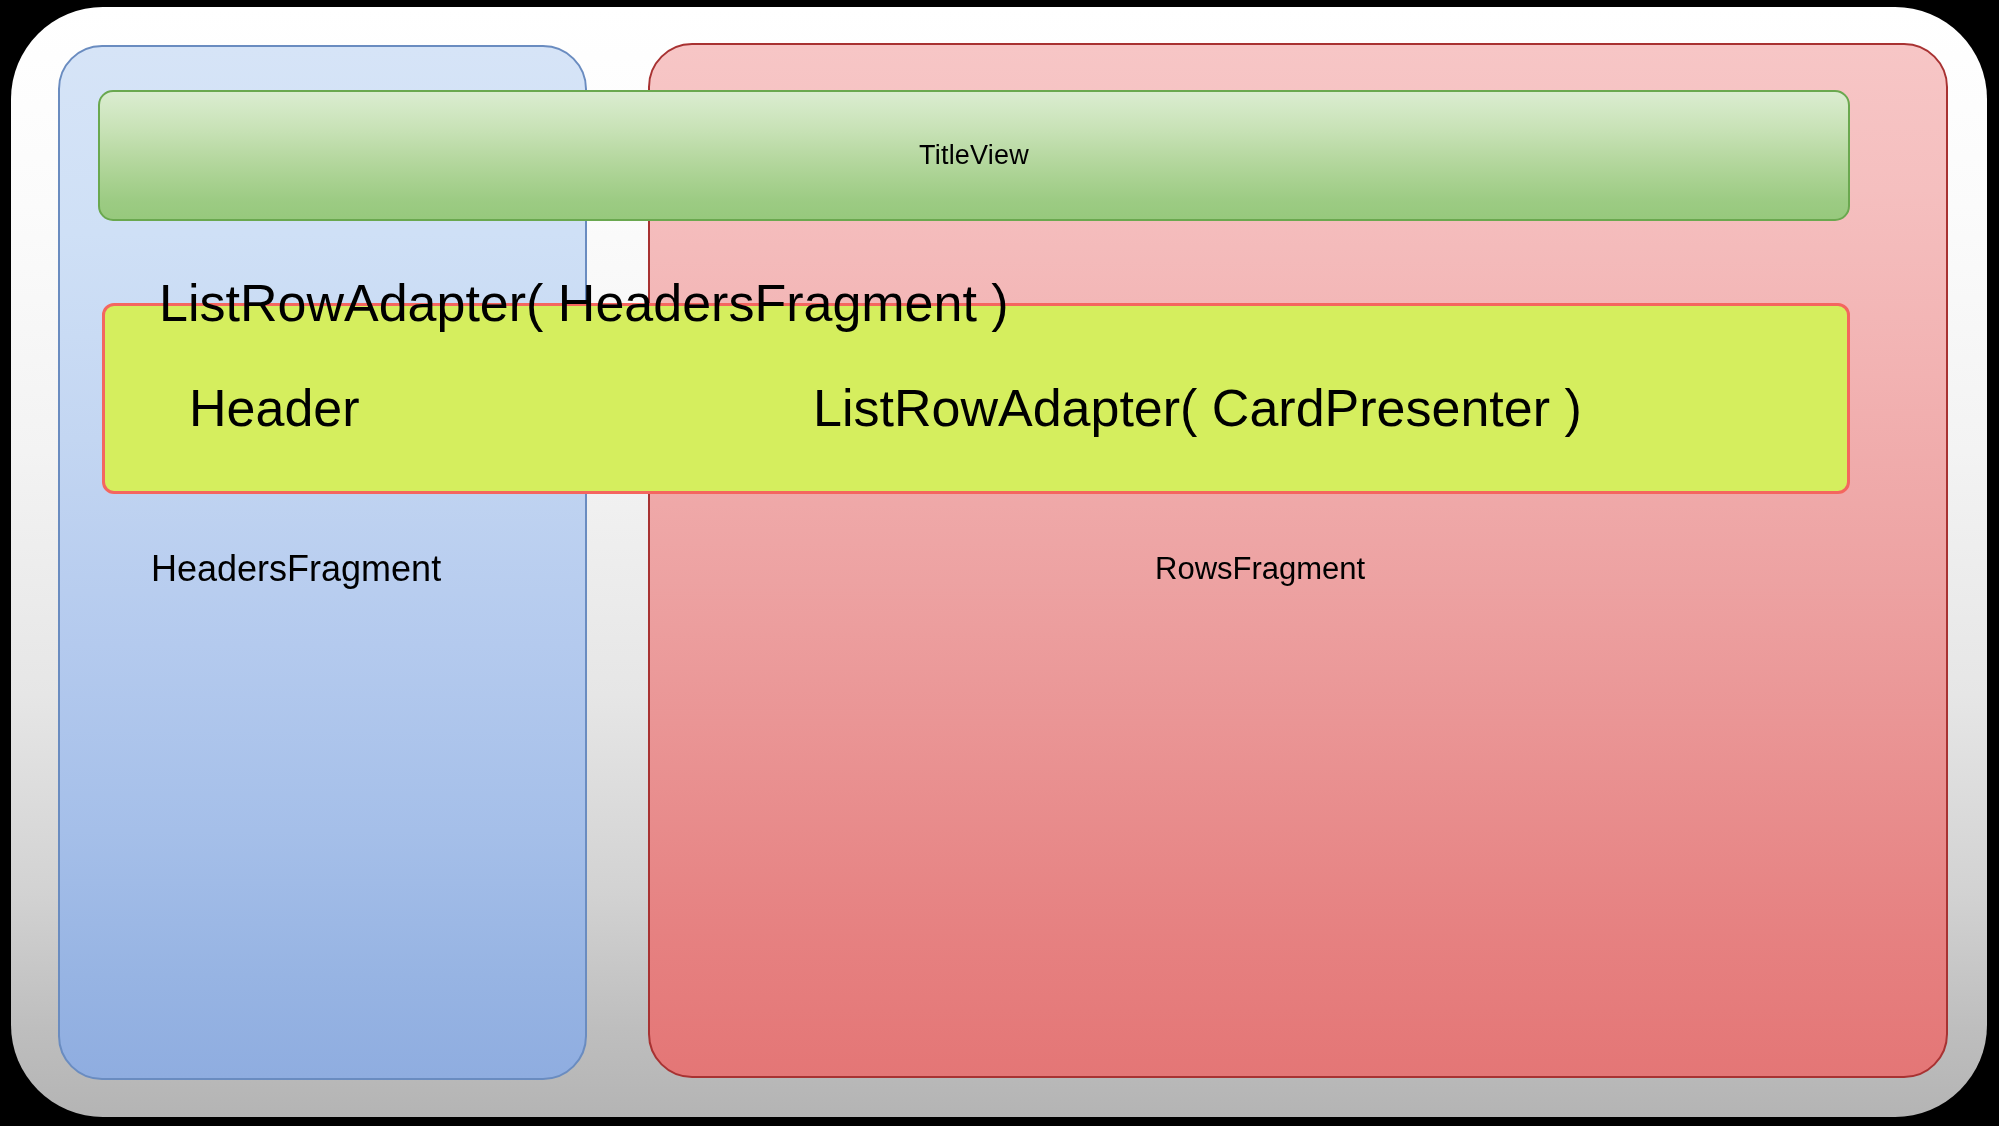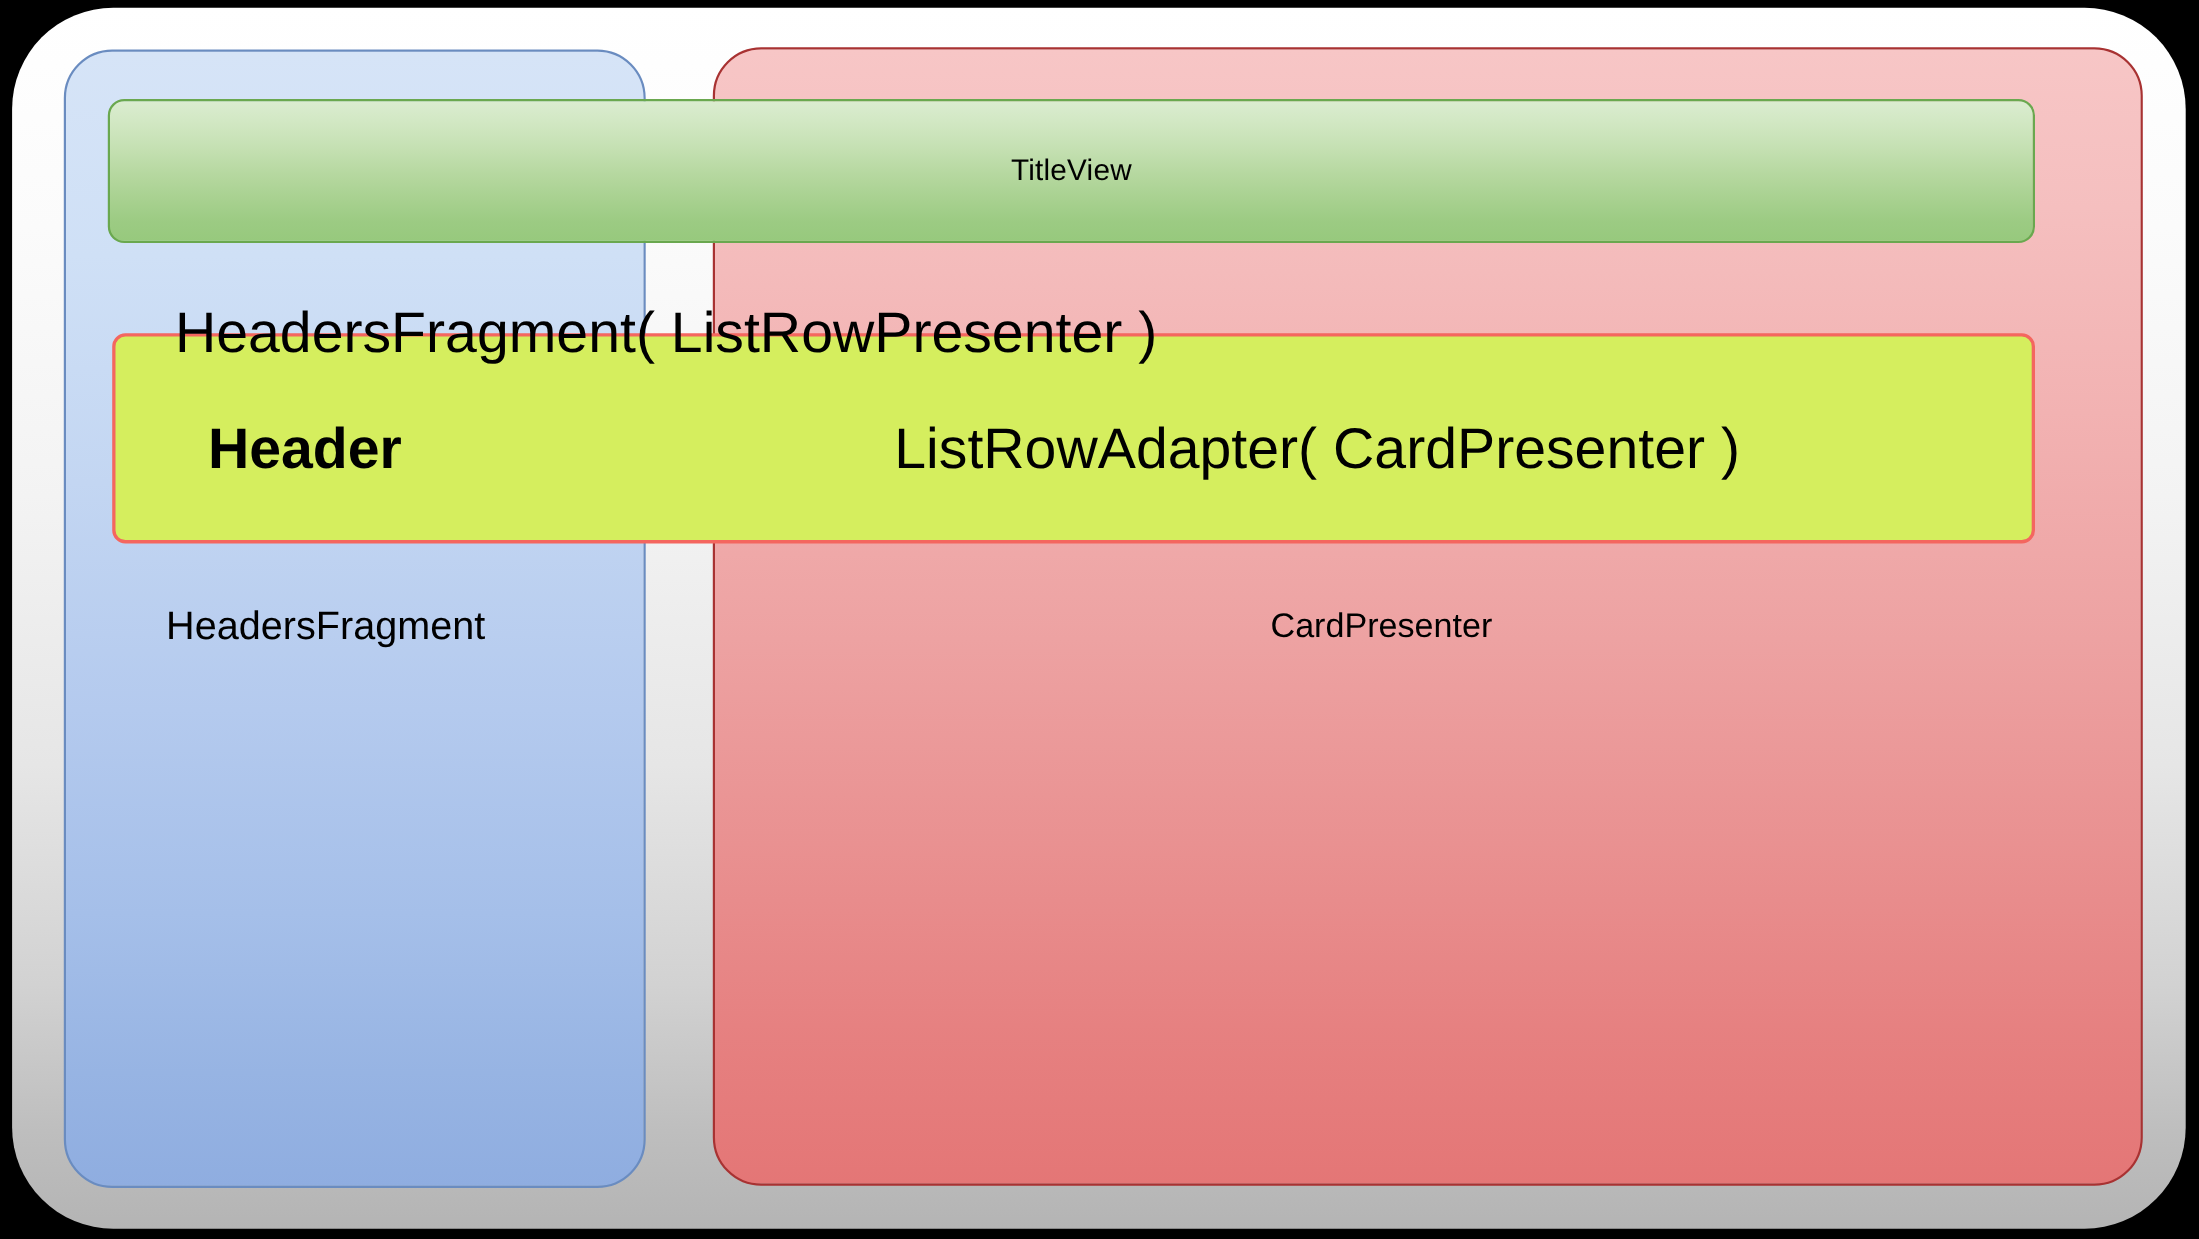--- a/index.html
+++ b/index.html
@@ -138,21 +138,20 @@
     top: 268px;
     font-size: 52px;
     line-height: 56px;
   }
 
   .label-header {
     left: 178px;
     top: 373px;
     font-size: 52px;
     line-height: 56px;
-    font-weight: bold;
   }
 
   .label-listrowadapter-cardpresenter {
     left: 786px;
     top: 373px;
     font-size: 52px;
     line-height: 56px;
     margin-left: 16px;
   }
 
@@ -180,24 +179,24 @@
     <div class="headers-fragment"></div>
 
     <div class="rows-fragment"></div>
 
     <div class="title-view">
       <span class="title-view-label">TitleView</span>
     </div>
 
     <div class="adapter-box"></div>
 
-    <div class="label label-listrowadapter-listrowpresenter">HeadersFragment( ListRowPresenter )</div>
+    <div class="label label-listrowadapter-listrowpresenter">ListRowAdapter( HeadersFragment )</div>
 
     <div class="label label-header">Header</div>
 
     <div class="label label-listrowadapter-cardpresenter">ListRowAdapter( CardPresenter )</div>
 
     <div class="label label-headers-fragment">HeadersFragment</div>
 
-    <div class="label label-rows-fragment">CardPresenter</div>
+    <div class="label label-rows-fragment">RowsFragment</div>
 
   </div>
 </div>
 
 </body></html>

